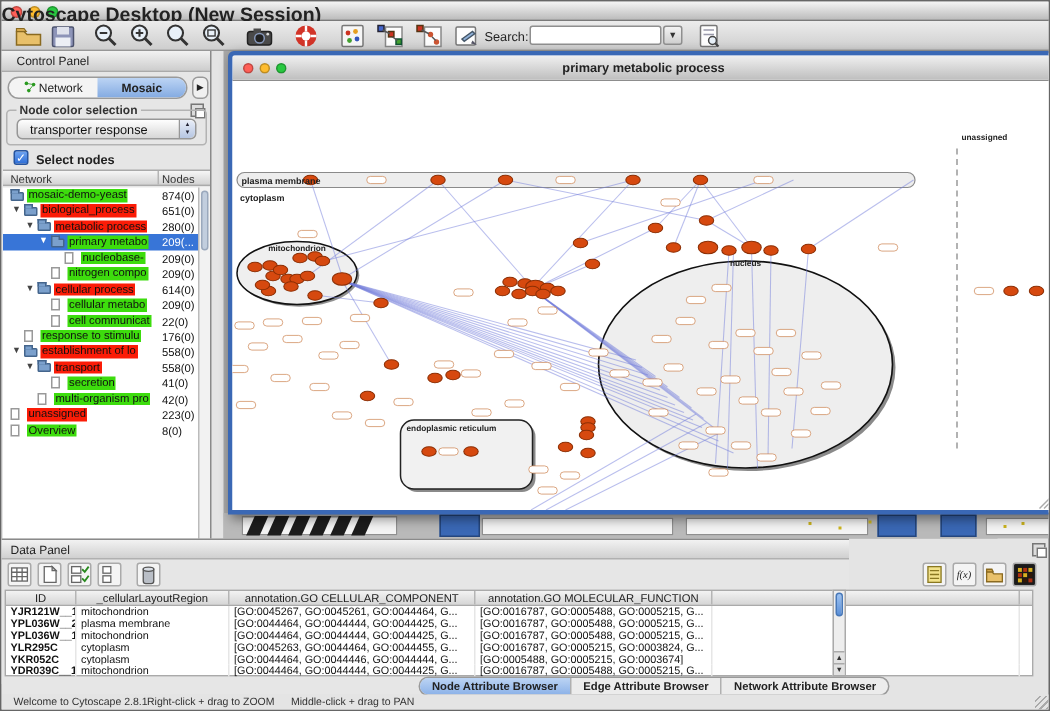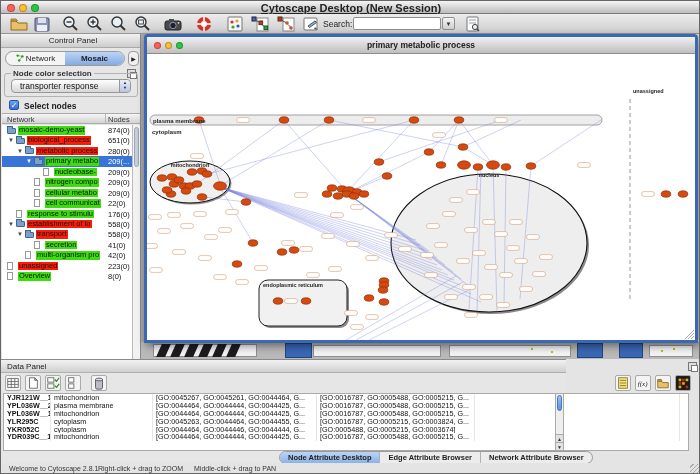--- a/index.html
+++ b/index.html
@@ -2,31 +2,31 @@
 <html><head>
 <meta charset="utf-8">
 <style>
   html,body{margin:0;padding:0;background:#888;}
   *{box-sizing:border-box;}
   #app{position:relative;width:700px;height:474px;background:#e4e4e4;font-family:"Liberation Sans",sans-serif;overflow:hidden;border:1px solid #666;}
   
   #titlebar{position:absolute;left:0;top:0;width:700px;height:13px;background:linear-gradient(#f5f5f5,#bcbcbc);border-bottom:1px solid #7a7a7a;}
   .tl{position:absolute;top:2.5px;width:8px;height:8px;border-radius:50%;border:1px solid rgba(0,0,0,.25);}
   #titlebar .t1{left:6px;background:#ff5f57;} #titlebar .t2{left:18px;background:#febc2e;} #titlebar .t3{left:30px;background:#28c840;}
-  #main-title{position:absolute;left:0;right:0;top:1px;text-align:center;font-size:11px;font-weight:bold;color:#222;text-decoration:underline;}
+  #main-title{position:absolute;left:0;right:0;top:1px;text-align:left;font-size:13px;font-weight:bold;color:#222;}
   
   #toolbar{position:absolute;left:0;top:13px;width:700px;height:20px;background:linear-gradient(#ececec,#cecece);border-bottom:1px solid #979797;}
   .tbtn{position:absolute;top:1px;width:20px;height:18px;}
   .tbtn svg{width:100%;height:100%;}
   #search-label{position:absolute;left:322px;top:5px;font-size:8.5px;color:#222;}
   #search-field{position:absolute;left:352px;top:3px;width:88px;height:13px;background:#fff;border:1px solid #8f8f8f;border-radius:2px;font-size:8px;padding:0 2px;}
   #search-drop{position:absolute;left:441px;top:3px;width:13px;height:13px;background:linear-gradient(#f3f3f3,#cfcfcf);border:1px solid #8f8f8f;border-radius:2px;font-size:6px;text-align:center;line-height:12px;color:#333;}
   
   #control-panel{position:absolute;left:0;top:33px;width:140px;height:422px;background:#e6e6e6;border-right:1px solid #8a8a8a;}
-  #cp-header{position:absolute;left:0;top:0;width:100%;height:14px;background:linear-gradient(#f2f2f2,#cdcdcd);border-bottom:1px solid #aaa;font-size:8px;color:#222;padding:2px 0 0 5px;text-align:center;}
+  #cp-header{position:absolute;left:0;top:0;width:100%;height:14px;background:linear-gradient(#f2f2f2,#cdcdcd);border-bottom:1px solid #aaa;font-size:8px;color:#222;padding:2px 0 0 10px;}
   .float-ico{position:absolute;top:2px;width:9px;height:9px;border:1px solid #777;background:#ddd;}
   .float-ico::before{content:"";position:absolute;left:2px;top:2px;width:5px;height:5px;border:1px solid #777;background:#fff;}
   #cp-tabs{position:absolute;left:4px;top:17px;width:120px;height:15px;border:1px solid #9a9a9a;border-radius:8px;background:#f4f4f4;display:flex;overflow:hidden;}
   .cp-tab{flex:1;font-size:8px;text-align:center;line-height:13px;color:#222;position:relative;}
   .cp-tab.sel{background:linear-gradient(#bcd4f4,#84abe2);font-weight:bold;}
   #cp-tab-arrow{position:absolute;left:127px;top:17px;width:11px;height:15px;border:1px solid #9a9a9a;border-radius:4px;background:#f0f0f0;font-size:6px;text-align:center;line-height:14px;color:#222;}
   .net-tab-ico{display:inline-block;width:8px;height:8px;vertical-align:-1px;margin-right:2px;}
   #cp-group{position:absolute;left:3px;top:39px;width:134px;height:24px;border:1px solid #b3b3b3;border-radius:3px;}
   #cp-group-legend{position:absolute;left:6px;top:-5px;background:#e6e6e6;padding:0 2px;font-size:8px;font-weight:bold;color:#333;}
   #cp-combo{position:absolute;left:6px;top:5px;width:120px;height:14px;background:linear-gradient(#fefefe,#d7d7d7);border:1px solid #979797;border-radius:4px;font-size:8.5px;color:#111;padding-left:8px;line-height:13px;}
@@ -45,21 +45,21 @@
   .fold{position:absolute;top:2.5px;width:9px;height:6px;background:#7ba0cc;border:1px solid #44658c;border-radius:1px;}
   .fold::before{content:"";position:absolute;left:-1px;top:-3px;width:4px;height:2px;background:#7ba0cc;border:1px solid #44658c;border-bottom:none;}
   .file{position:absolute;top:1px;width:6px;height:8px;background:#fff;border:1px solid #999;}
   .tlab{position:absolute;top:1px;font-size:7.5px;line-height:8.5px;color:#111;padding:0 1px;white-space:nowrap;}
   .tlab.green{background:#3ddc0d;} .tlab.red{background:#fb1c07;}
   .tcount{position:absolute;left:106px;top:1px;font-size:7.5px;color:#111;}
   .trow.sel .tcount{color:#fff;}
   #tree-scroll{position:absolute;left:131px;top:91px;width:8px;height:329px;background:#f2f2f2;border-left:1px solid #bbb;}
   #tree-thumb{position:absolute;left:1px;top:2px;width:5px;height:40px;border-radius:3px;background:#c2cede;border:1px solid #9aa8bc;}
   
-  #desktop{position:absolute;left:140px;top:33px;width:516px;height:325px;background:#a8a8a8;}
+  #desktop{position:absolute;left:148px;top:33px;width:516px;height:325px;background:#a8a8a8;}
   #backdrop{position:absolute;left:0;top:308px;width:560px;height:17px;background:#b9b9b9;overflow:hidden;}
   .bfrag-white{position:absolute;background:#f4f4f4;border:1px solid #8f8f8f;}
   .bfrag-blue{position:absolute;background:#3a68b5;border:1px solid #24467e;}
   .bfrag-dark{position:absolute;top:2px;width:9px;height:13px;background:#1d1d1d;transform:skewX(-24deg);}
   .bdot{position:absolute;width:2px;height:2px;background:#cdb51e;}
   #net-window{position:absolute;left:3px;top:0;width:554px;height:309px;border:3px solid #3a68b5;border-radius:4px 4px 0 0;background:#fff;box-shadow:2px 3px 8px rgba(0,0,0,.45);}
   #net-titlebar{position:relative;width:100%;height:17px;background:linear-gradient(#f0f0f0,#bfbfbf);border-bottom:1px solid #8d8d8d;border-radius:2px 2px 0 0;}
   #net-titlebar .t1{left:7px;background:#ff5f57;} #net-titlebar .t2{left:18px;background:#febc2e;} #net-titlebar .t3{left:29px;background:#28c840;}
   #net-titlebar .tl{top:5px;width:7px;height:7px;}
   #net-title{position:absolute;left:0;right:0;top:3px;text-align:center;font-size:8.5px;font-weight:bold;color:#222;}
@@ -256,20 +256,26 @@
         </div>
         <div class="trow">
           <span class="file" style="left: 41px;"></span>
           <span class="tlab green" style="left: 52px;">nucleobase-</span>
           <span class="tcount">209(0)</span>
         </div>
         <div class="trow">
           <span class="file" style="left: 32px;"></span>
           <span class="tlab green" style="left: 43px;">nitrogen compo</span>
           <span class="tcount">209(0)</span>
+        </div>
+        <div class="trow">
+          <span class="arr" style="left: 15px;">▼</span>
+          <span class="fold" style="left: 23px;"></span>
+          <span class="tlab red" style="left: 34px;">cellular process</span>
+          <span class="tcount">614(0)</span>
         </div>
         <div class="trow">
           <span class="file" style="left: 32px;"></span>
           <span class="tlab green" style="left: 43px;">cellular metabo</span>
           <span class="tcount">209(0)</span>
         </div>
         <div class="trow">
           <span class="file" style="left: 32px;"></span>
           <span class="tlab green" style="left: 43px;">cell communicat</span>
           <span class="tcount">22(0)</span>
@@ -588,20 +594,27 @@
             <rect x="11" y="3" width="3" height="3" fill="#d8b020"></rect>
             <rect x="3" y="7" width="3" height="3" fill="#b03010"></rect>
             <rect x="7" y="7" width="3" height="3" fill="#d8b020"></rect>
             <rect x="11" y="7" width="3" height="3" fill="#301808"></rect>
             <rect x="3" y="11" width="3" height="3" fill="#d8b020"></rect>
             <rect x="7" y="11" width="3" height="3" fill="#301808"></rect>
             <rect x="11" y="11" width="3" height="3" fill="#b03010"></rect>
           </svg></span>
     </div>
     <div id="dp-table">
+        <div class="dh">
+          <div class="hc" style="width: 47px;">ID</div>
+          <div class="hc" style="width: 102px;">_cellularLayoutRegion</div>
+          <div class="hc" style="width: 164px;">annotation.GO CELLULAR_COMPONENT</div>
+          <div class="hc" style="width: 158px;">annotation.GO MOLECULAR_FUNCTION</div>
+          <div class="hc" style="width: 205px;"></div>
+        </div>
         <div class="dr">
           <div class="dc id" style="width: 47px;">YJR121W__1</div>
           <div class="dc" style="width: 102px;">mitochondrion</div>
           <div class="dc" style="width: 164px;">[GO:0045267, GO:0045261, GO:0044464, G...</div>
           <div class="dc" style="width: 158px;">[GO:0016787, GO:0005488, GO:0005215, G...</div>
           <div class="dc" style="width: 205px;"></div>
         </div>
         <div class="dr">
           <div class="dc id" style="width: 47px;">YPL036W__2</div>
           <div class="dc" style="width: 102px;">plasma membrane</div>
@@ -637,21 +650,21 @@
           <div class="dc" style="width: 158px;">[GO:0016787, GO:0005488, GO:0005215, G...</div>
           <div class="dc" style="width: 205px;"></div>
         </div>
       </div>
     <div id="dp-vscroll">
       <div id="dp-vthumb"></div>
       <div class="dp-arrow" style="bottom:8px">▲</div>
       <div class="dp-arrow" style="bottom:0px">▼</div>
     </div>
     <div id="dp-tabs">
-      <div class="dp-tab sel">Node Attribute Desktop</div>
+      <div class="dp-tab sel">Node Attribute Browser</div>
       <div class="dp-tab">Edge Attribute Browser</div>
       <div class="dp-tab">Network Attribute Browser</div>
     </div>
   </div>
 
   <div id="status-bar">
     <span class="status-item" style="left:8px">Welcome to Cytoscape 2.8.1</span>
     <span class="status-item" style="left:97px">Right-click + drag to ZOOM</span>
     <span class="status-item" style="left:193px">Middle-click + drag to PAN</span>
     <div id="grip"></div>

